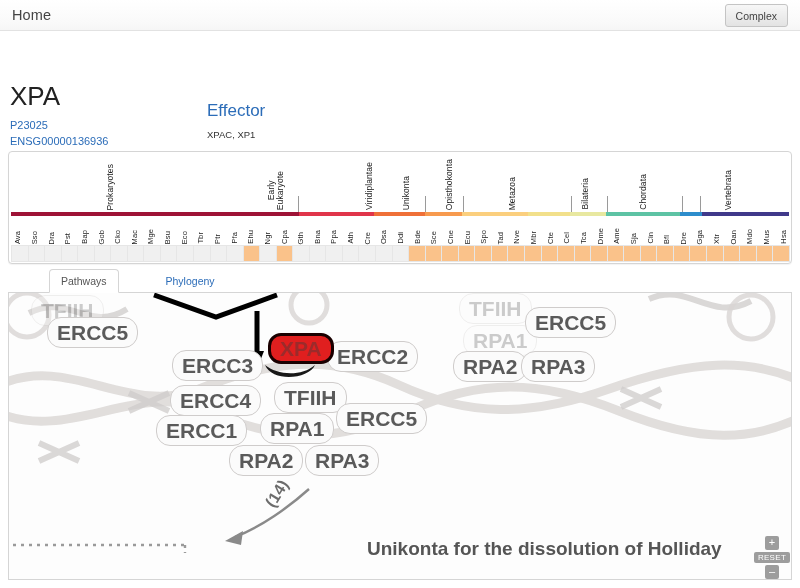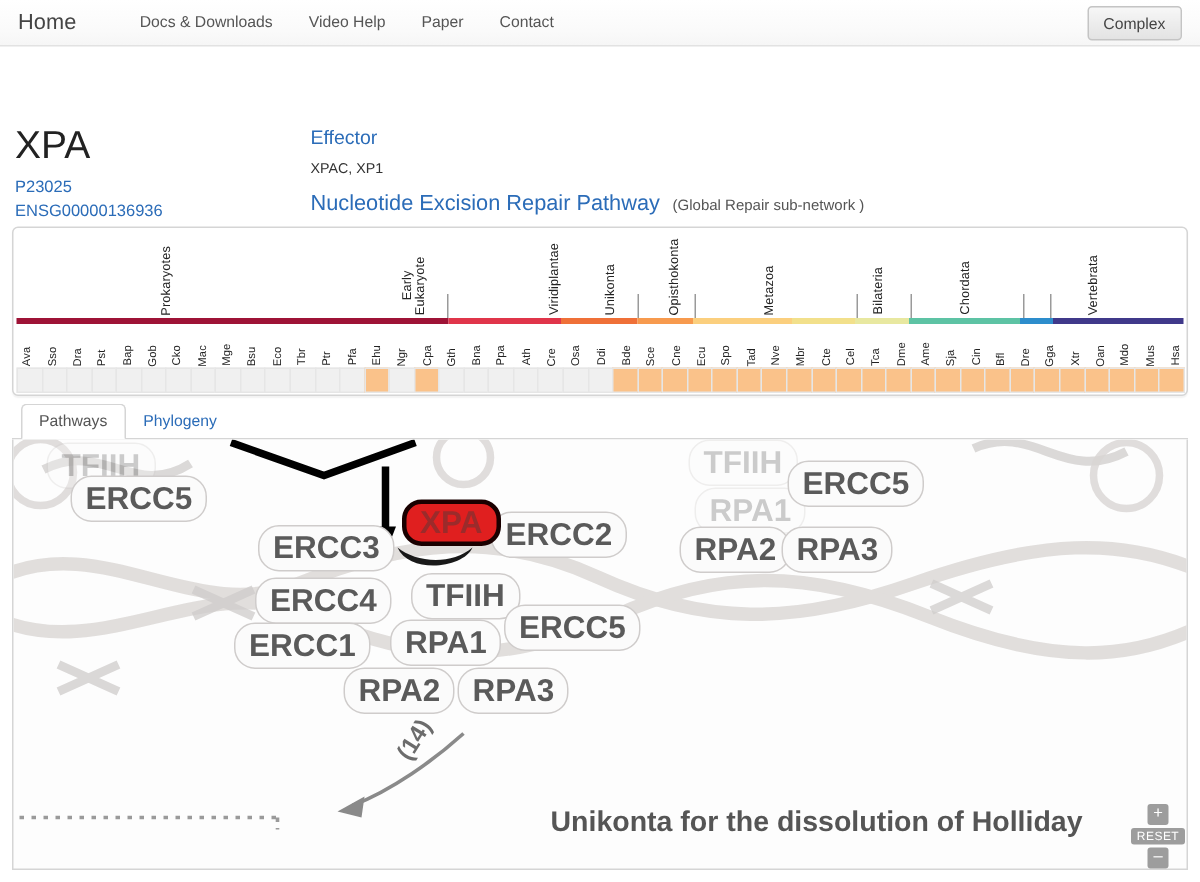--- a/index.html
+++ b/index.html
@@ -87,23 +87,23 @@
     cursor: pointer;
   }
   #header .right { position: absolute; left: 207px; top: 50px; right: 10px; }
   #protein-name {
     font-size: 21.5px;
     color: #222;
     line-height: 1.1;
     white-space: nowrap;
   }
   #protein-role {
-    font-size: 13px;
+    font-size: 17px;
     color: #2b6cb8;
-    margin-top: 3px;
+    margin-top: 20px;
   }
   #protein-aliases {
     font-size: 9.5px;
     color: #333;
     margin-top: 8px;
   }
   #pathway-line { margin-top: 9px; white-space: nowrap; }
   #pathway-name {
     font-size: 14.5px;
     color: #2b6cb8;
@@ -195,20 +195,21 @@
   .tab {
     font-size: 10.5px;
     padding: 6px 11px;
     color: #2b6cb8;
     cursor: pointer;
     border: 1px solid transparent;
     border-radius: 4px 4px 0 0;
     line-height: 1;
     position: relative;
     top: 1px;
+    margin-left: 35px;
   }
   .tab.active {
     color: #555;
     background: #fff;
     border-color: #d5d5d5;
     border-bottom-color: #fff;
   }
 
   
   #pathway-panel {
@@ -286,26 +287,20 @@
     border-radius: 2px;
     letter-spacing: .3px;
     cursor: pointer;
   }
 </style>
 </head>
 <body>
 
 <div id="navbar">
   <div class="brand">Home</div>
-  <div class="navlinks">
-    <a>Docs &amp; Downloads</a>
-    <a>Video Help</a>
-    <a>Paper</a>
-    <a>Contact</a>
-  </div>
   <div id="navsearch">
     <button>Complex</button>
   </div>
 </div>
 
 <div id="header">
   <div class="left">
     <div id="gene-symbol">XPA</div>
     <span class="acc">P23025</span>
     <span class="acc">ENSG00000136936</span>

